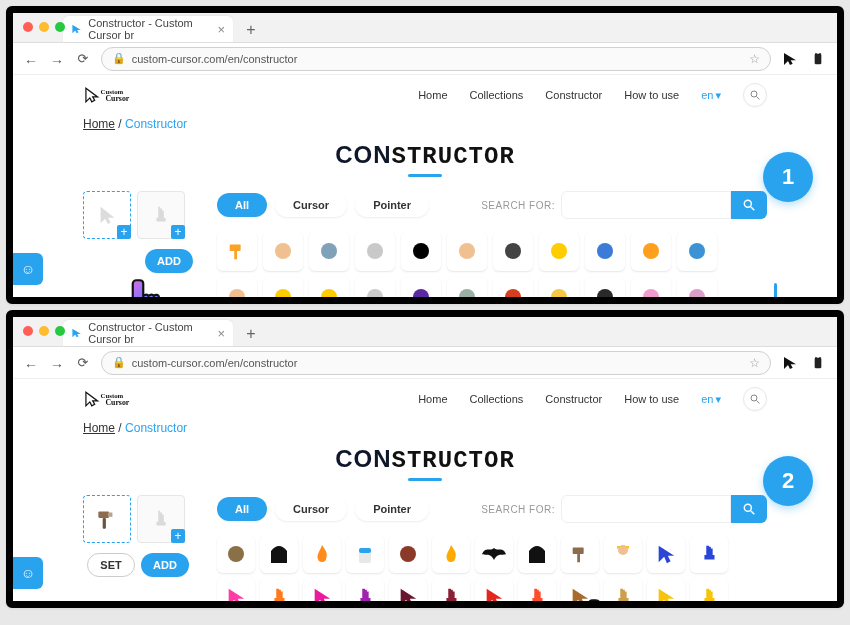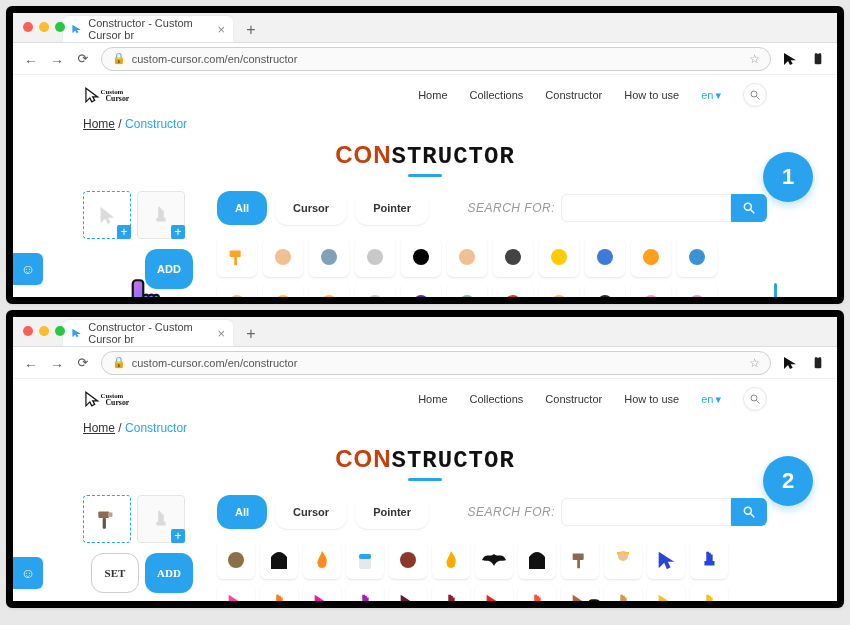--- a/index.html
+++ b/index.html
@@ -34,44 +34,44 @@
   .lang { color: #2aa3ef; font-size: 11px; display: flex; align-items: center; gap: 2px; cursor: pointer; }
   .search-circle { width: 24px; height: 24px; border-radius: 50%; border: 1px solid #e6e6e6; display: flex; align-items: center; justify-content: center; color: #888; font-size: 12px; cursor: pointer; box-shadow: 0 1px 2px rgba(0,0,0,.04); }
 
   .breadcrumb { padding: 4px 70px; font-size: 12px; }
   .bc-home { color: #333; text-decoration: underline; cursor: pointer; }
   .bc-sep { color: #333; }
   .bc-cur { color: #2aa3ef; }
 
   .title-wrap { text-align: center; margin-top: 6px; }
   .title { font-weight: 900; font-size: 24px; letter-spacing: 1px; }
-  .title .con { color: #c2410c; }
+  .title .con { color: #0f172a; }
   .title .structor { color: #111; font-family: Liberation Mono, monospace; }
   .title-underline { width: 34px; height: 3px; background: #2aa3ef; margin: 4px auto 0; border-radius: 2px; }
 
   .workspace { display: flex; gap: 24px; padding: 14px 70px 0; align-items: flex-start; }
   .slots { width: 110px; flex: 0 0 auto; }
   .slot-row { display: flex; gap: 6px; }
   .slot { width: 48px; height: 48px; border-radius: 4px; position: relative; display: flex; align-items: center; justify-content: center; }
   .slot.dashed { border: 1px dashed #2aa3ef; background: #fff; }
   .slot.solid { border: 1px solid #e6e6e6; background: #fafafa; }
   .slot-plus { position: absolute; right: -1px; bottom: -1px; width: 14px; height: 14px; background: #2aa3ef; color: #fff; font-size: 12px; line-height: 14px; text-align: center; border-radius: 2px; }
   .slot-arrow { width: 22px; height: 22px; opacity: .5; }
   .slot-row2 { display: flex; gap: 6px; margin-top: 10px; justify-content: flex-end; }
-  .btn { height: 40px; border-radius: 12px; font-size: 11px; font-weight: 700; display: flex; align-items: center; justify-content: center; cursor: pointer; min-width: 48px; }
+  .btn { height: 24px; border-radius: 12px; font-size: 11px; font-weight: 700; display: flex; align-items: center; justify-content: center; cursor: pointer; min-width: 48px; }
   .btn.add { background: #2aa3ef; color: #fff; }
   .btn.set { background: #fff; color: #333; border: 1px solid #ccc; }
 
   .browser-col { flex: 1; }
   .filters { display: flex; align-items: center; gap: 8px; }
-  .pill { height: 34px; padding: 0 18px; border-radius: 13px; font-size: 11px; font-weight: 600; display: flex; align-items: center; cursor: pointer; }
+  .pill { height: 24px; padding: 0 18px; border-radius: 13px; font-size: 11px; font-weight: 600; display: flex; align-items: center; cursor: pointer; }
   .pill.active { background: #2aa3ef; color: #fff; }
   .pill.plain { background: #fff; color: #333; box-shadow: 0 1px 2px rgba(0,0,0,.08); }
   .search-block { margin-left: auto; display: flex; align-items: center; gap: 6px; }
-  .search-label { font-size: 12px; color: #999; letter-spacing: .5px; font-style: italic; }
+  .search-label { font-size: 10px; color: #999; letter-spacing: .5px; }
   .search-field { width: 170px; height: 28px; border: 1px solid #eee; border-radius: 6px 0 0 6px; background: #fff; padding: 0 8px; font-size: 11px; }
   .search-go { width: 36px; height: 28px; background: #2aa3ef; border-radius: 0 6px 6px 0; display: flex; align-items: center; justify-content: center; cursor: pointer; margin-left: -6px; }
 
   .grid { margin-top: 12px; display: grid; grid-template-columns: repeat(11, 40px); gap: 6px; }
   .grid.g2 { grid-template-columns: repeat(12, 38px); gap: 5px; }
   .cell { width: 40px; height: 40px; border-radius: 6px; background: #fff; box-shadow: 0 1px 2px rgba(0,0,0,.1); display: flex; align-items: center; justify-content: center; font-size: 20px; cursor: pointer; position: relative; overflow: hidden; }
   .g2 .cell { width: 38px; height: 38px; font-size: 19px; }
   .scrollbar-hint { position: absolute; right: 60px; top: 208px; width: 3px; height: 30px; background: #2aa3ef; border-radius: 2px; }
 
   .step-badge { position: absolute; right: 24px; top: 50%; transform: translateY(-6%); width: 50px; height: 50px; border-radius: 50%; background: #2aa3ef; color: #fff; display: flex; align-items: center; justify-content: center; font-size: 22px; font-weight: 800; box-shadow: 0 3px 8px rgba(42,163,239,.35); z-index: 50; }
@@ -420,21 +420,21 @@
                 <rect x="8" y="11" width="3" height="10" rx="1" fill="#6d543e"></rect>
               </svg>
           </div>
           <div class="slot solid">
             <svg class="slot-arrow" viewBox="0 0 24 24">
                 <path d="M9 3 v12 h-2 v4 h10 v-4 h-2 v-8 h-2 v-2 h-2 v-2 z" fill="#bbb"></path>
               </svg>
             <div class="slot-plus">+</div>
           </div>
         </div>
-        <div class="slot-row2" style="font-family:Liberation Serif, serif;">
+        <div class="slot-row2" style="justify-content:center;">
           <div class="btn set">SET</div>
           <div class="btn add">ADD</div>
         </div>
       </div>
 
       <div class="browser-col">
         <div class="filters">
           <div class="pill active">All</div>
           <div class="pill plain">Cursor</div>
           <div class="pill plain">Pointer</div>

